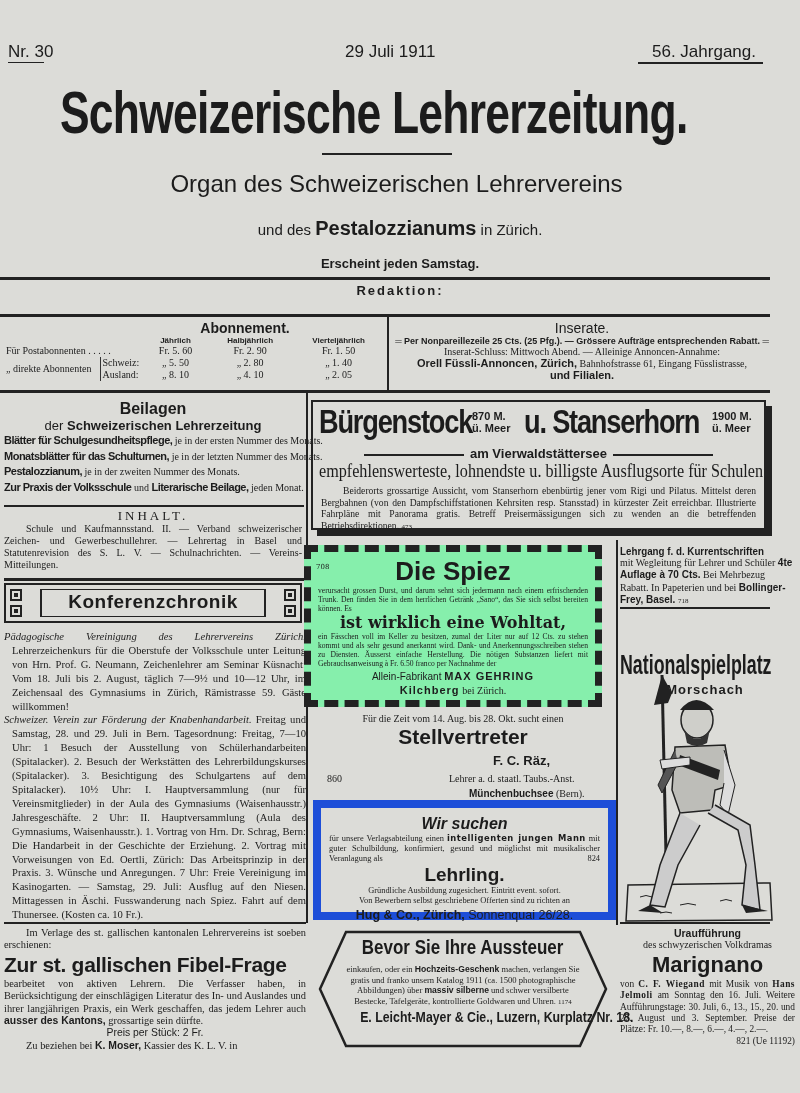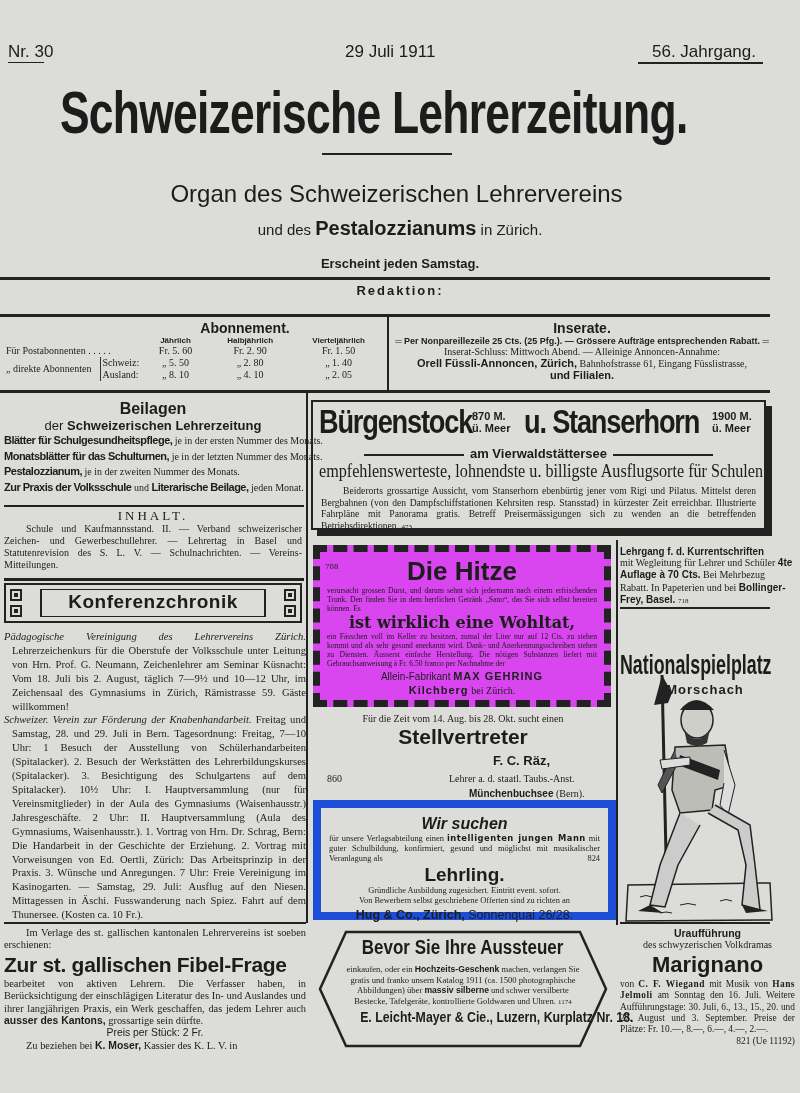--- a/index.html
+++ b/index.html
@@ -17,38 +17,38 @@
   .serif { font-family: "Liberation Serif", serif; }
   .center { text-align: center; }
   .hr { position: absolute; background: #222; }
 
   
   #hdr-nr { left: 8px; top: 42px; font-size: 17px; }
   #hdr-date { left: 345px; top: 42px; font-size: 17px; }
   #hdr-year { left: 652px; top: 42px; font-size: 17px; }
   #masthead { left: 60px; top: 78px; width: 660px; font-size: 60px; line-height: 70px; letter-spacing: -1px;
      font-family: "Liberation Sans", sans-serif; font-weight: bold; transform: scaleX(0.74); transform-origin: left top; white-space: nowrap; width: 900px;}
-  #subtitle1 { left: 0; top: 170px; width: 793px; font-size: 24px; margin-top: 10px; }
+  #subtitle1 { left: 0; top: 170px; width: 793px; font-size: 24px; }
   #subtitle2 { left: 0; top: 217px; width: 800px; font-size: 15px; }
   #subtitle2 b { font-size: 20px; }
   #subtitle3 { left: 0; top: 256px; width: 800px; font-size: 13px; }
 
   
   #redak-title { left: 0; top: 283px; width: 800px; font-size: 13px; letter-spacing: 2px; }
   #redak-line { left: 0; top: 300px; width: 800px; font-size: 10.5px; }
 
   
   #abo { left: 4px; top: 320px; width: 382px; font-size: 10px; }
   #abo .t { text-align:center; font-size: 14px; font-weight:bold; font-family:"Liberation Sans",sans-serif; margin-left: 100px; }
   #abo table { border-collapse: collapse; width: 100%; }
   #abo td { padding: 0 2px; line-height: 12px; white-space: nowrap; }
   #abo th { font-family: "Liberation Sans", sans-serif; font-size: 8px; font-weight: bold; text-align: center; }
 
   #ins { left: 392px; top: 320px; width: 380px; font-size: 10px; text-align: center; }
-  #ins .t { font-size: 14px; font-weight: bold; font-family:"Liberation Sans",sans-serif; }
+  #ins .t { font-size: 14px; font-weight: normal; font-family:"Liberation Sans",sans-serif; }
   #ins .l1 { font-family:"Liberation Sans",sans-serif; font-weight:bold; font-size: 9px; }
   #ins .l3 b { font-family:"Liberation Sans",sans-serif; font-size: 11px; }
 
   
   #beil { left: 4px; top: 400px; width: 298px; font-size: 10px; }
   #beil .t1 { text-align:center; font-family:"Liberation Sans",sans-serif; font-weight:bold; font-size:16px; }
   #beil .t2 { text-align:center; font-size:13px; font-family:"Liberation Sans",sans-serif; }
   #beil .t2 b { font-weight: bold; }
   #beil p { line-height: 15.5px; white-space: nowrap; }
   #beil p b { font-family:"Liberation Sans",sans-serif; font-size: 11px; letter-spacing:-0.5px; }
@@ -75,21 +75,21 @@
   #buerg { left: 311px; top: 400px; width: 455px; height: 130px; border: 2px solid #222; box-shadow: 6px 6px 0 #222; }
   #buerg .top { position:absolute; left: 6px; top: 0; white-space: nowrap; }
   #buerg .h { font-family:"Liberation Sans",sans-serif; font-weight:bold; font-size: 34px; letter-spacing:-1.5px; display:inline-block; transform: scaleX(0.8); transform-origin:left; }
   #buerg .alt { font-family:"Liberation Sans",sans-serif; font-weight:bold; font-size: 11px; line-height: 12px; display:inline-block; }
   #buerg .see { position:absolute; left:0; right:0; top: 44px; text-align:center; font-family:"Liberation Sans",sans-serif; font-weight:bold; font-size: 13px; }
   #buerg .see::before, #buerg .see::after { content:""; display:inline-block; width: 100px; height:2px; background:#222; vertical-align: middle; margin: 0 6px; }
   #buerg .emp { position:absolute; left: 6px; top: 58px; white-space:nowrap; font-family:"Liberation Serif",serif; font-size: 19px; transform: scaleX(0.85); transform-origin: left; }
   #buerg .body { position:absolute; left: 8px; right: 8px; top: 83px; font-size: 9.6px; line-height: 11.5px; text-align:justify; }
   #buerg .body p { text-indent: 22px; }
 
-  #hitze { left: 313px; top: 545px; width: 298px; height: 162px; border: 7px dashed #222; background: #d946ef; }
+  #hitze { left: 304px; top: 545px; width: 298px; height: 162px; border: 7px dashed #222; background: #86efac; }
   #hitze .inner { position:absolute; left:3px; right:3px; top:3px; bottom:3px; }
   #hitze .num { position:absolute; left:2px; top: 8px; font-size: 7px; }
   #hitze .t { text-align:center; font-family:"Liberation Sans",sans-serif; font-weight:bold; font-size: 26px; line-height: 30px; margin-top: 1px;}
   #hitze .s { font-size: 7.6px; line-height: 9px; padding: 0 4px; text-align: justify;}
   #hitze .w { text-align:center; font-weight: bold; font-size: 16px; line-height: 19px; font-family:"DejaVu Serif",serif; }
   #hitze .f { text-align:center; font-family:"Liberation Sans",sans-serif; font-size: 10px; margin-top: 2px;}
   #hitze .f b { font-size: 11px; letter-spacing: 1px; }
 
   #stell { left: 313px; top: 713px; width: 300px; font-size: 10px; }
   #stell .t { text-align:center; font-family:"Liberation Sans",sans-serif; font-weight:bold; font-size: 21px; line-height: 26px; }
@@ -260,21 +260,21 @@
     <div class="see">am Vierwaldstättersee</div>
     <div class="emp">empfehlenswerteste, lohnendste u. billigste Ausflugsorte für Schulen</div>
     <div class="body serif">
       <p><span>Beiderorts grossartige Aussicht, vom Stanserhorn ebenbürtig jener vom Rigi und Pilatus. Mittelst deren Bergbahnen (von den Dampfschiffstationen Kehrsiten resp. Stansstad) in kürzester Zeit erreichbar. Illustrierte Fahrpläne mit Panorama gratis. Betreff Preisermässigungen sich zu wenden an die betreffenden Betriebsdirektionen.</span> <span style="font-size:7px;">473</span></p>
     </div>
   </div>
 
   <div class="abs" id="hitze">
     <div class="inner">
       <div class="num">708</div>
-      <div class="t">Die Hitze</div>
+      <div class="t">Die Spiez</div>
       <div class="s serif">verursacht grossen Durst, und darum sehnt sich jedermann nach einem erfrischenden Trunk. Den finden Sie in dem herrlichen Getränk „Sano“, das Sie sich selbst bereiten können. Es</div>
       <div class="w">ist wirklich eine Wohltat,</div>
       <div class="s serif">ein Fässchen voll im Keller zu besitzen, zumal der Liter nur auf 12 Cts. zu stehen kommt und als sehr gesund anerkannt wird. Dank- und Anerkennungsschreiben stehen zu Diensten. Äusserst einfache Herstellung. Die nötigen Substanzen liefert mit Gebrauchsanweisung à Fr. 6.50 franco per Nachnahme der</div>
       <div class="f"><span>Allein-Fabrikant</span> <b>MAX GEHRING</b></div>
       <div class="f"><b>Kilchberg</b> <span class="serif">bei Zürich.</span></div>
     </div>
   </div>
 
   <div class="abs serif" id="stell" style="height:85px;">
     <div class="center">Für die Zeit vom 14. Aug. bis 28. Okt. sucht einen</div>

